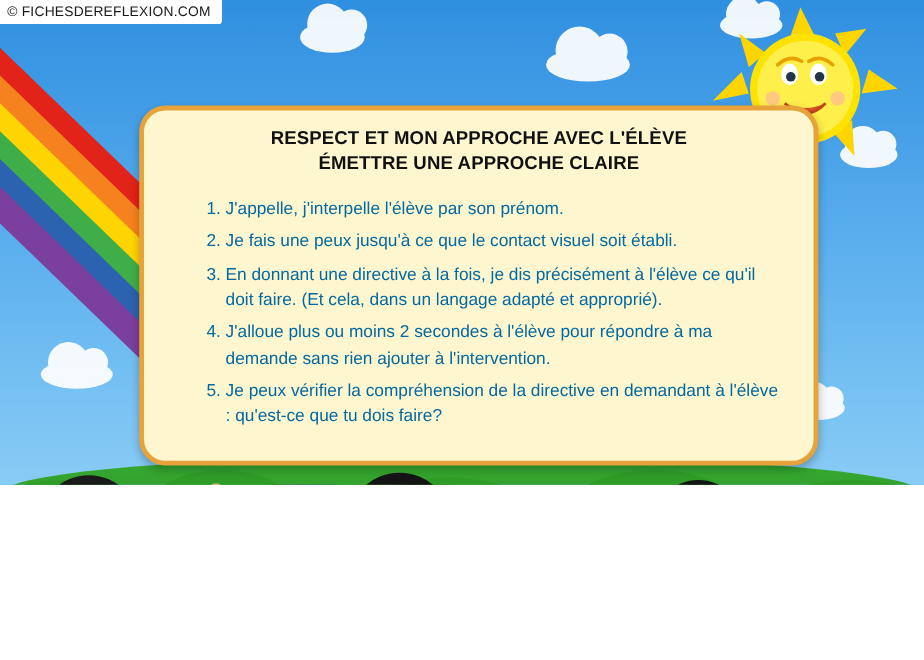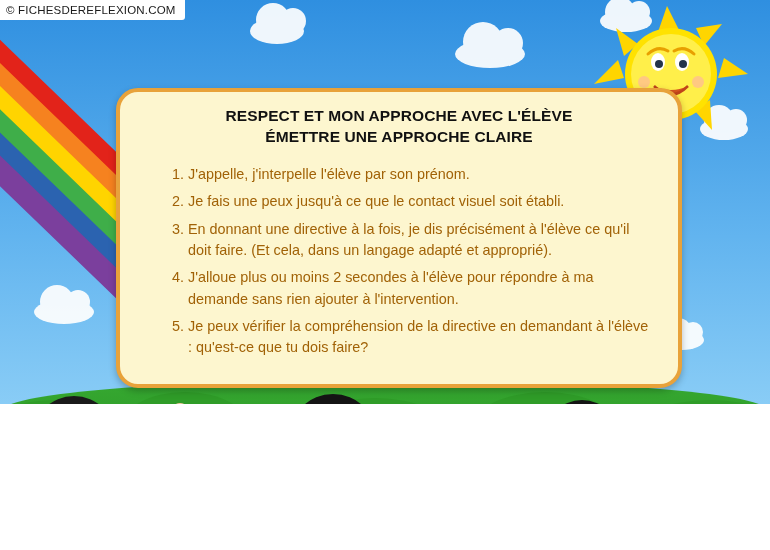--- a/index.html
+++ b/index.html
@@ -149,21 +149,21 @@
   .card-title .line2 { display: block; }
   .card-list {
     margin: 16px 0 0 0;
     padding: 0 6px 0 28px;
     list-style: none;
     counter-reset: item;
   }
   .card-list li {
     position: relative;
     font-size: 14.4px;
-    color: #a16207;
+    color: #0369a1;
     line-height: 1.46;
     margin-bottom: 6.5px;
     padding-left: 20px;
   }
   .card-list li:before {
     counter-increment: item;
     content: counter(item) ".";
     position: absolute;
     left: 0;
     top: 0;

